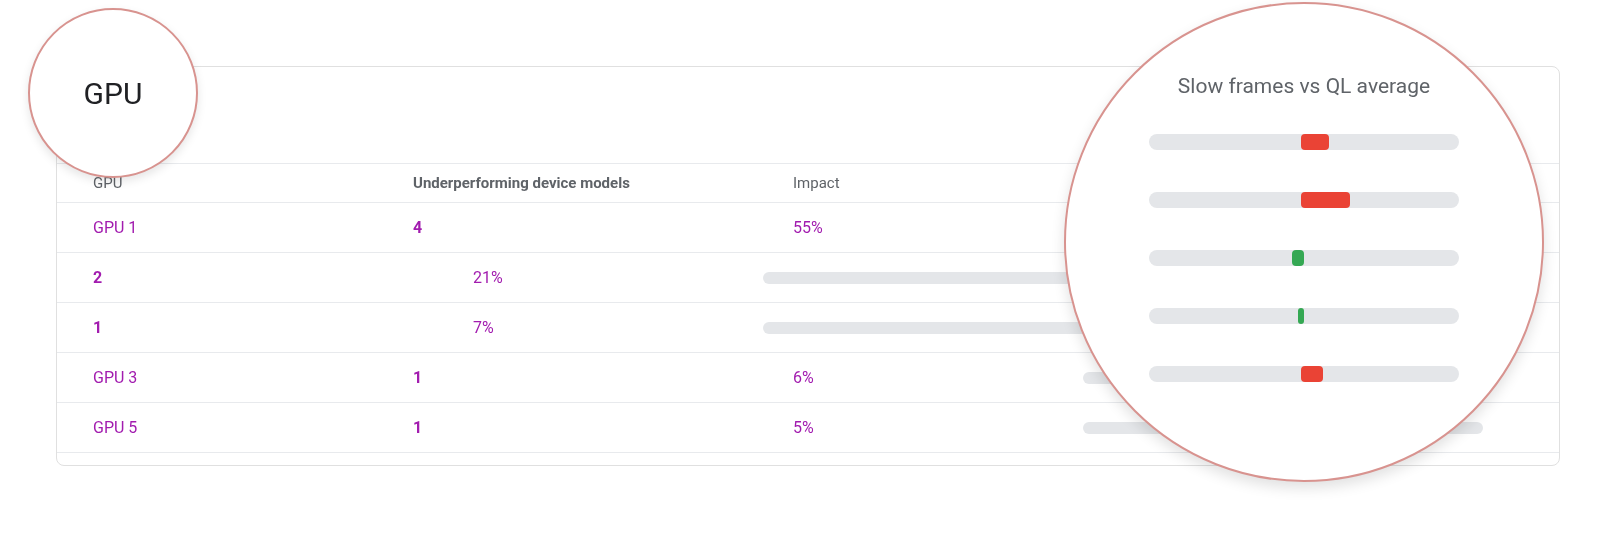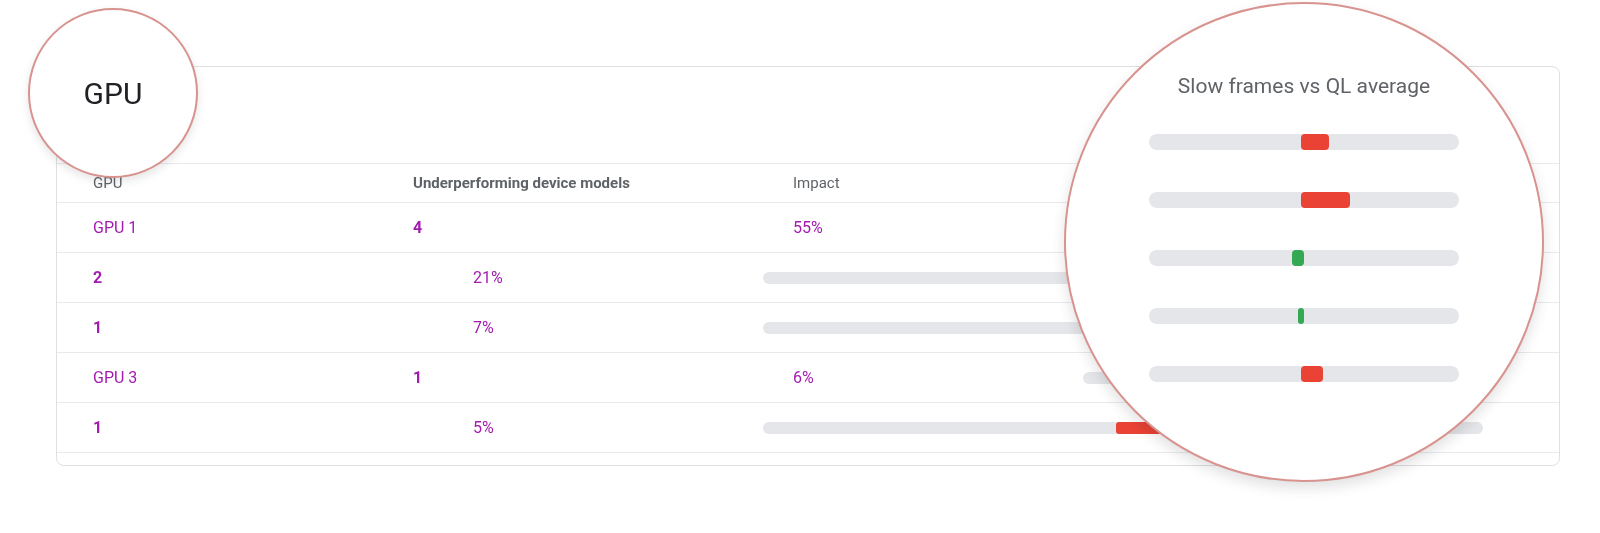--- a/index.html
+++ b/index.html
@@ -184,20 +184,21 @@
           <div class="col-name">GPU 3</div>
           <div class="col-under">1</div>
           <div class="col-impact">6%</div>
           <div class="col-bar">
             <div class="bar">
               <div class="mark green" style="left: 48%; width: 2%;"></div>
             </div>
           </div>
         </div>
         <div class="tbl-row">
+          <div class="col-name">GPU 5</div>
           <div class="col-under">1</div>
           <div class="col-impact">5%</div>
           <div class="col-bar">
             <div class="bar">
               <div class="mark red" style="left: 49%; width: 7%;"></div>
             </div>
           </div>
         </div>
       </div>
   </div>

